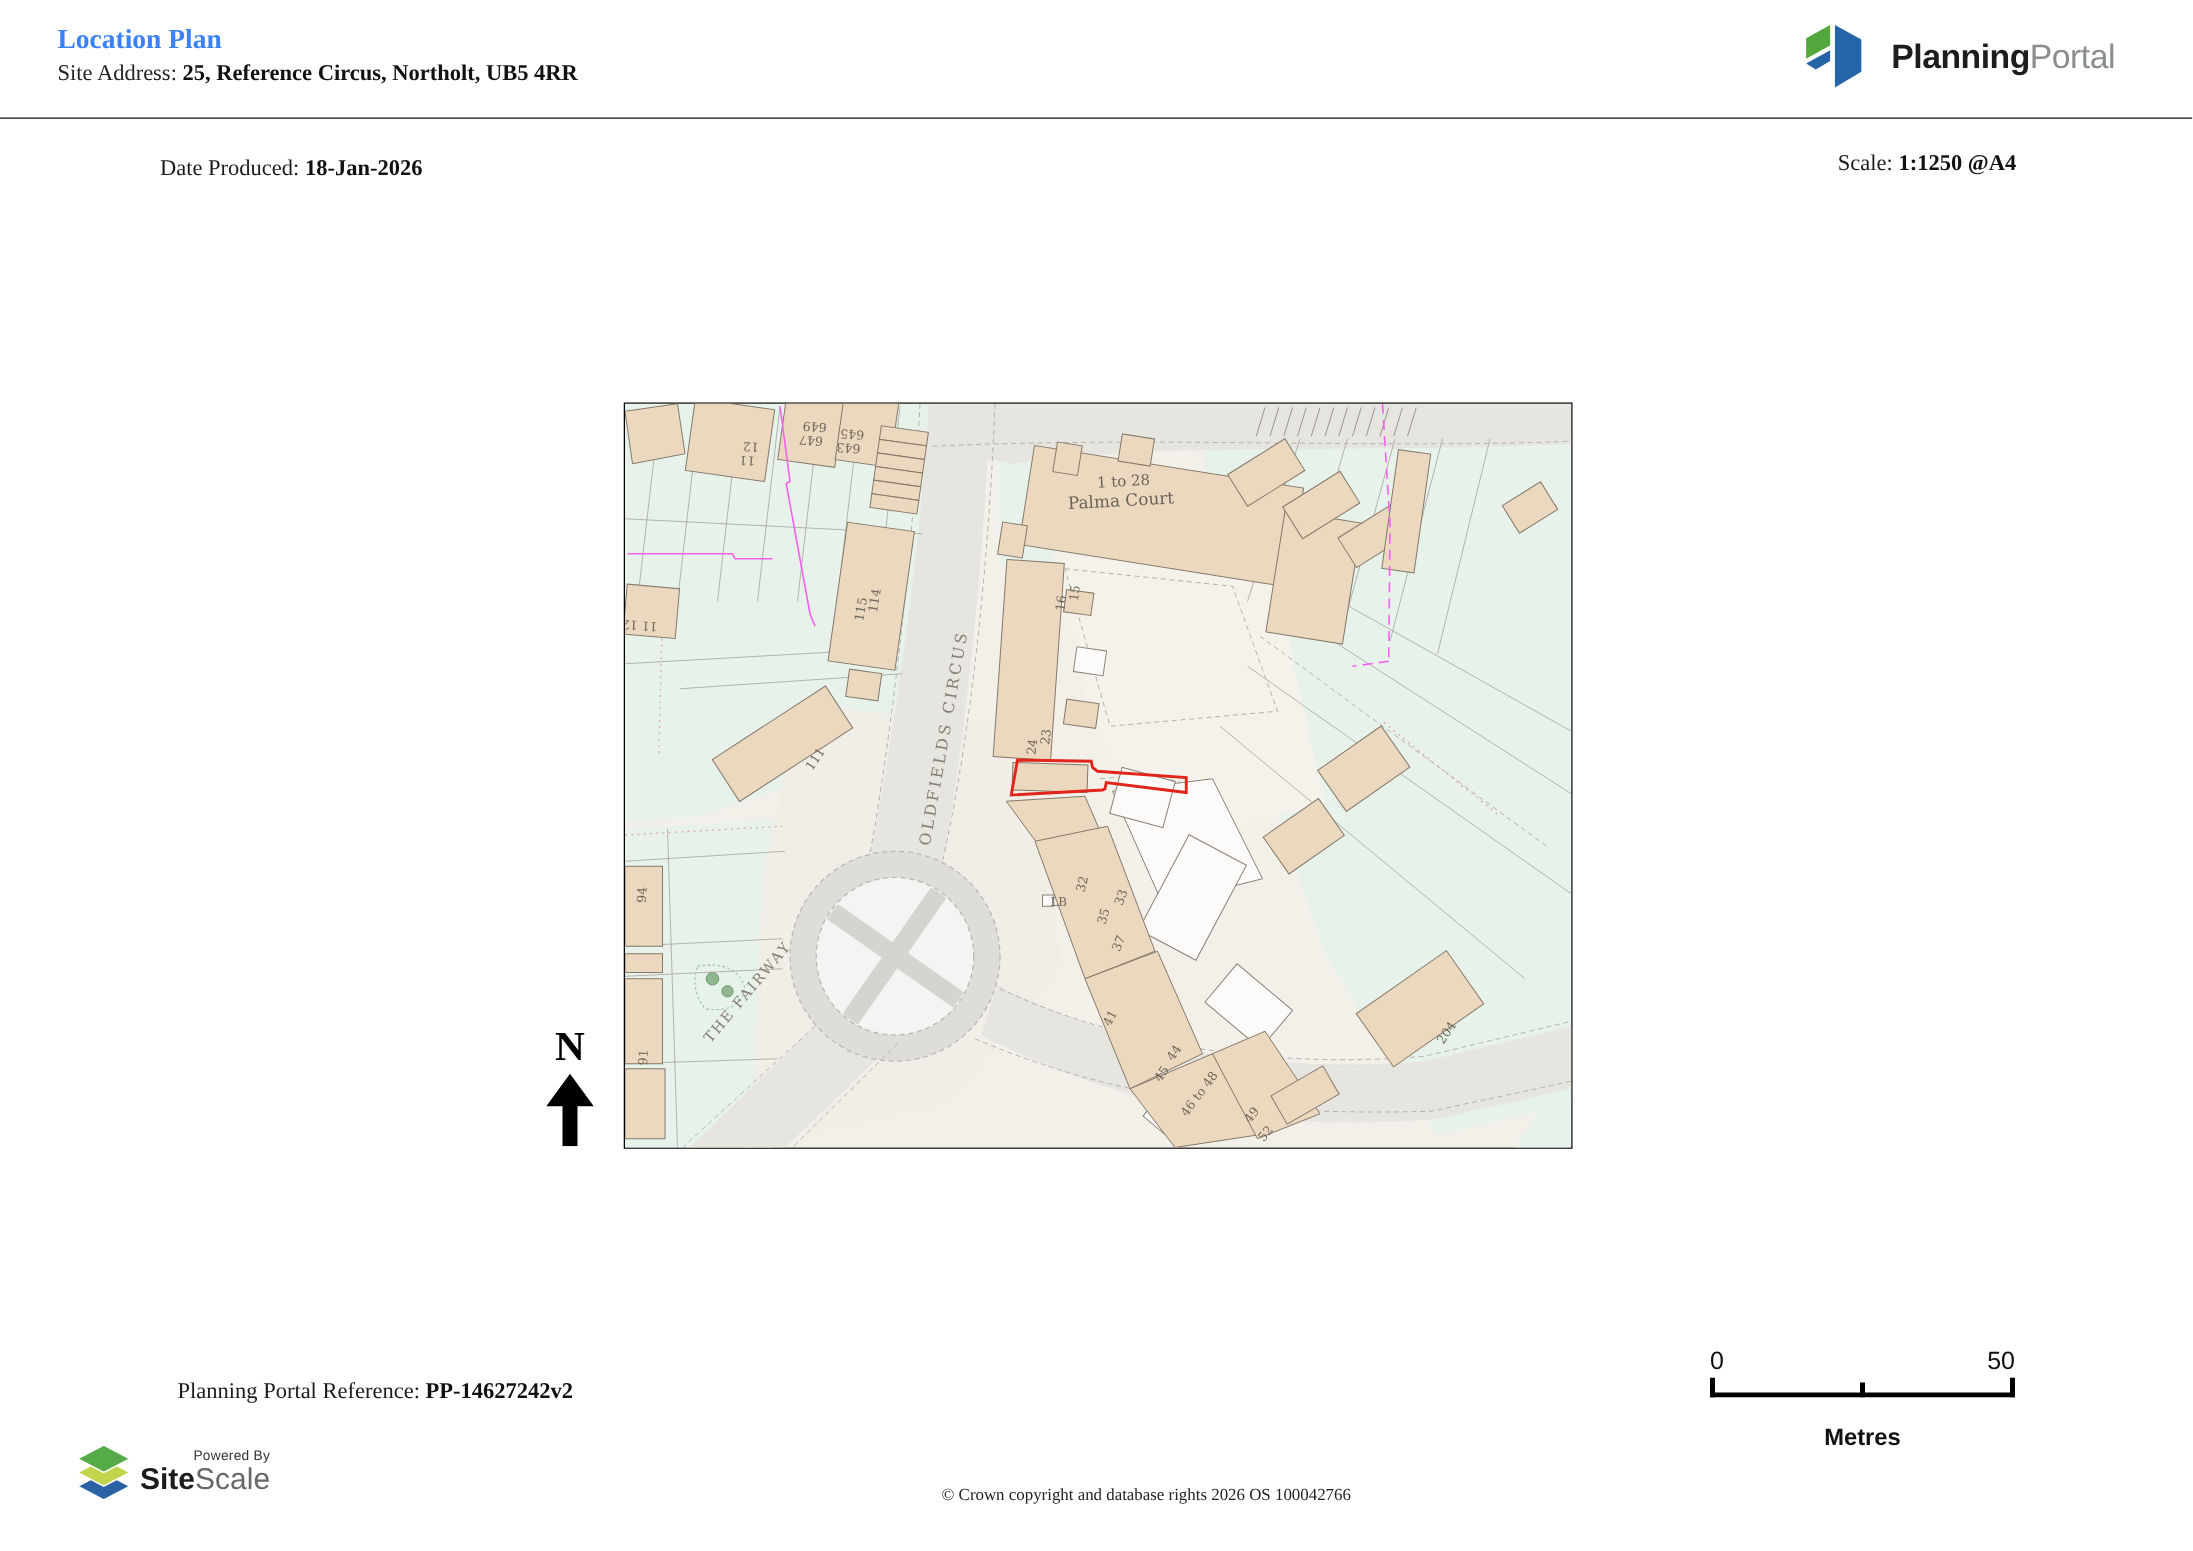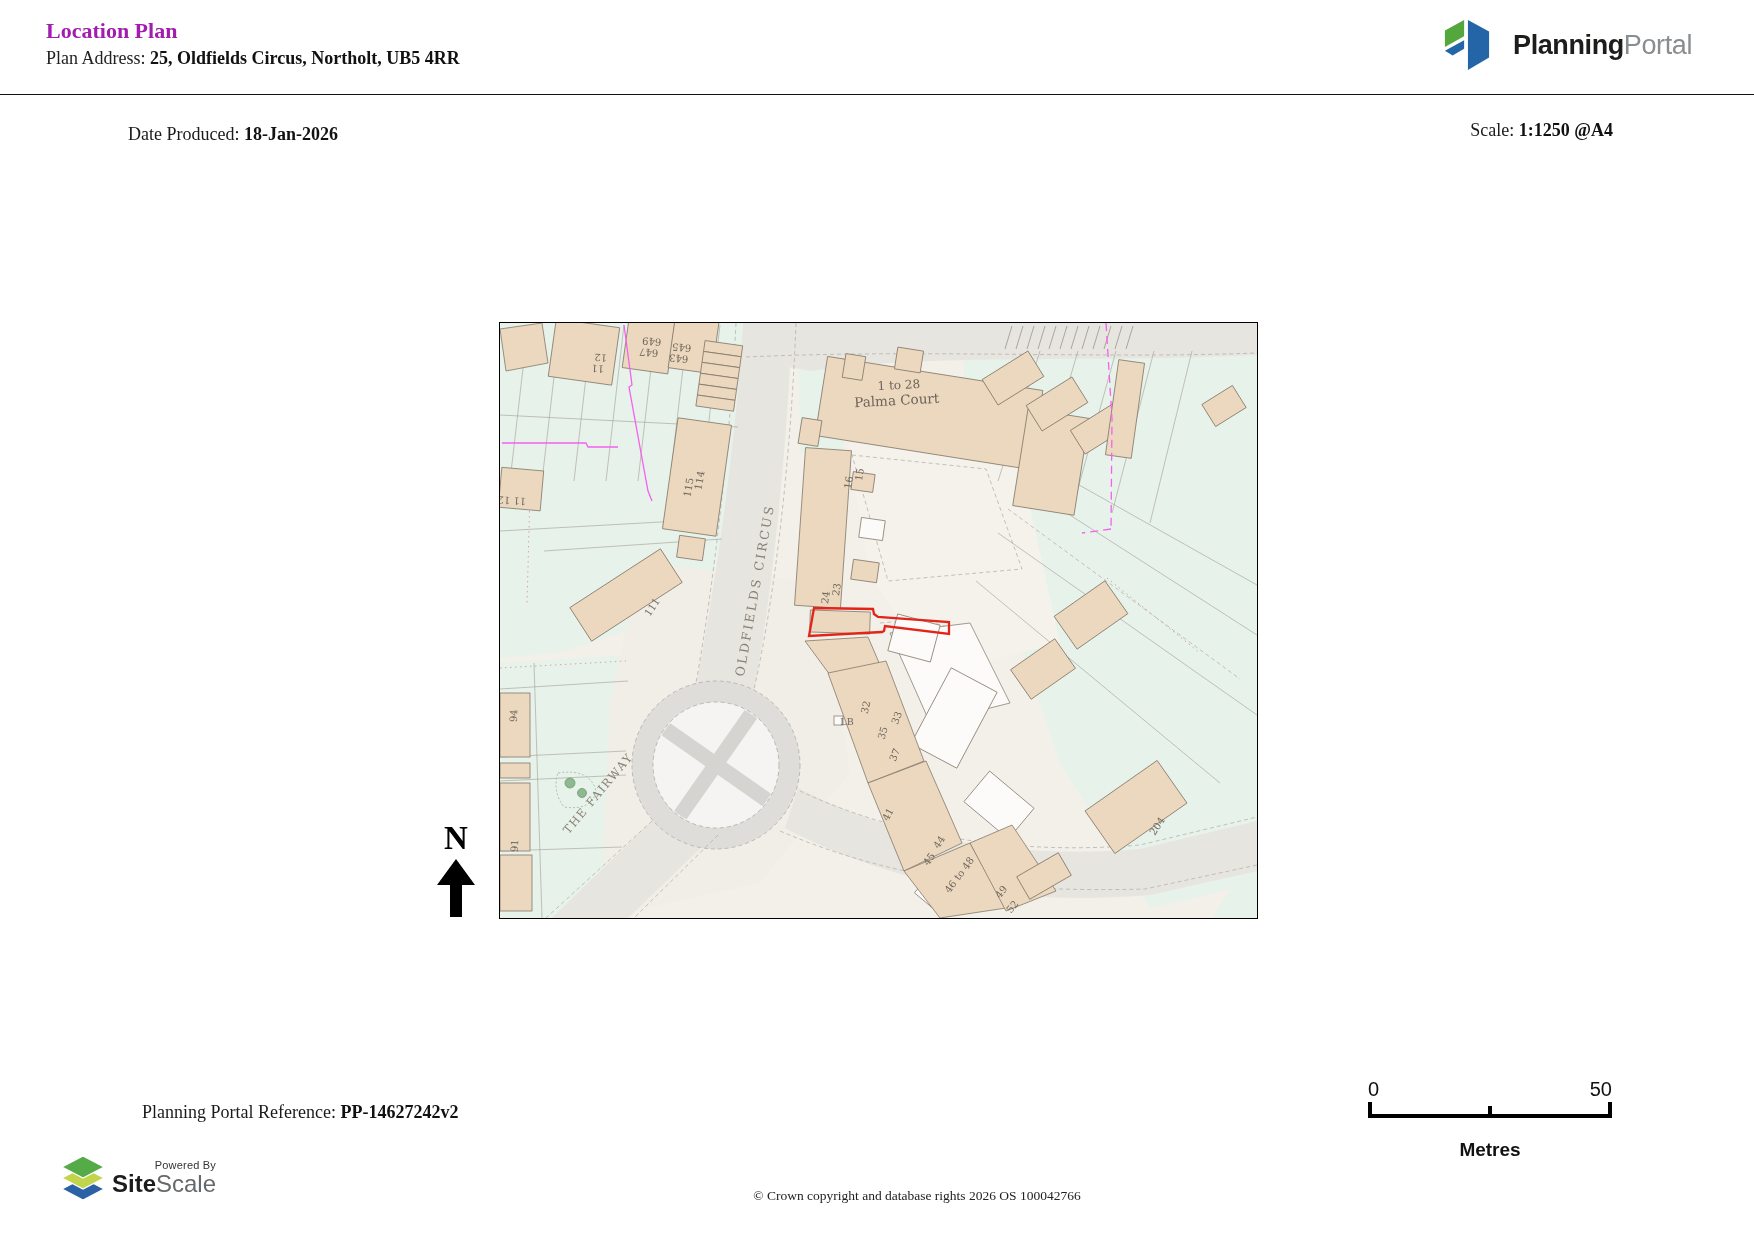--- a/index.html
+++ b/index.html
@@ -1,19 +1,19 @@
 <!DOCTYPE html>
 <html><head>
 <meta charset="utf-8">
 <style>
   html,body{margin:0;padding:0;background:#ffffff;}
   .page{position:relative;width:1754px;height:1241px;background:#fff;overflow:hidden;
         font-family:"Liberation Serif", serif;color:#1a1a1a;}
   
-  .doc-title{position:absolute;left:46px;top:18px;font-size:22px;font-weight:bold;color:#a21caf;}
+  .doc-title{position:absolute;left:46px;top:18px;font-size:22px;font-weight:bold;color:#3b82f6;}
   .site-address{position:absolute;left:46px;top:48px;font-size:18px;color:#222;}
   .site-address b{color:#111;}
   .pp-logo{position:absolute;top:18px;right:62px;display:flex;align-items:center;gap:22px;}
   .pp-word{font-family:"Liberation Sans", sans-serif;font-size:27px;letter-spacing:-0.4px;}
   .pp-word b{color:#1d1d1b;font-weight:700;}
   .pp-word span{color:#8a8d90;font-weight:400;}
   .rule{position:absolute;left:0;top:94px;width:1754px;border-top:1.6px solid #111;}
   
   .meta-date{position:absolute;left:128px;top:124px;font-size:18px;}
   .meta-scale{position:absolute;right:141px;top:120px;font-size:18px;}
@@ -39,21 +39,21 @@
   .tq-name b{color:#1c1c1c;font-weight:700;}
   .tq-name span{color:#66696b;font-weight:400;}
 </style>
 </head>
 <body>
 
 <div class="page">
 
   <div class="doc-title">Location Plan</div>
   <div class="site-address">
-    <span>Plan Address: </span><b>25, Oldfields Circus, Northolt, UB5 4RR</b>
+    <span>Site Address: </span><b>25, Reference Circus, Northolt, UB5 4RR</b>
   </div>
 
   <div class="pp-logo">
     <svg width="48" height="54" viewBox="0 0 50 54">
       <polygon points="22,1 2,12 2,29 22,18" fill="#54a73c"></polygon>
       <polygon points="26,1 48,13 48,40 26,53" fill="#2465a8"></polygon>
       <polygon points="22,22 2,33 10,38 22,31" fill="#2465a8"></polygon>
     </svg>
     <div class="pp-word"><b>Planning</b><span>Portal</span></div>
   </div>

